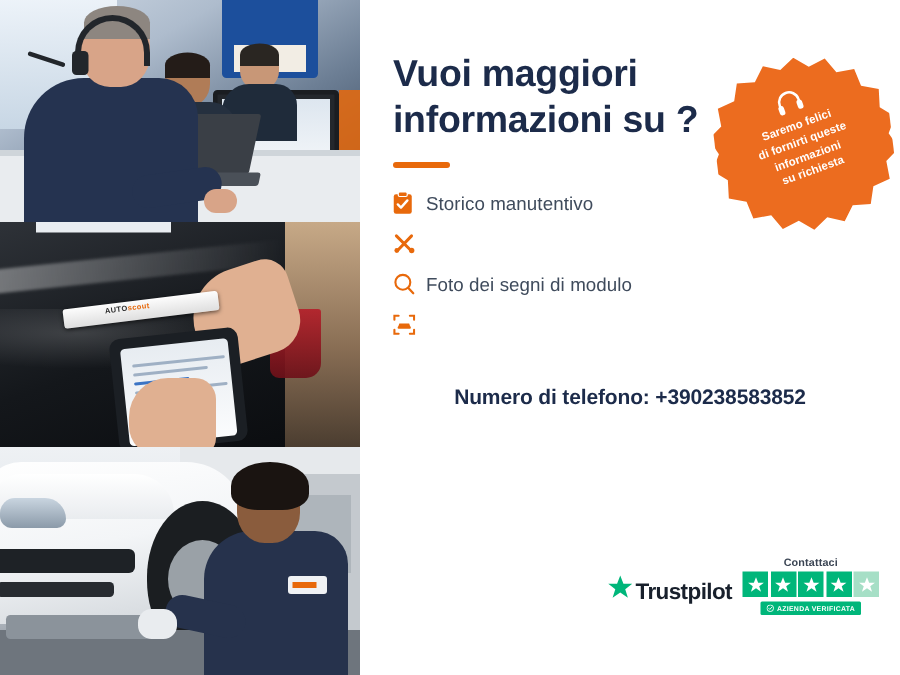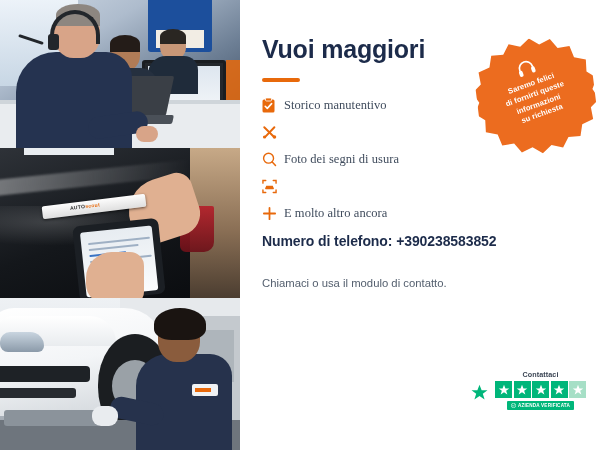--- a/index.html
+++ b/index.html
@@ -144,44 +144,45 @@
     max-width:210px;
   }
   .divider {
     width:38px;
     height:4px;
     background:#e8690b;
     border-radius:2px;
     margin:13px 0 10px 0;
   }
 
-  .feature-list { list-style:none; margin-top:4px;font-family:Liberation Serif, serif; }
+  .feature-list { list-style:none; margin-top:4px; }
   .feature-item {
     display:flex;
     align-items:center;
     height:27px;
     margin-bottom:0px;
   }
   .feature-icon {
     width:22px; flex:0 0 22px;
     display:flex; align-items:center; justify-content:flex-start;
     color:#e8690b;
   }
   .feature-label {
     font-size:12.5px;
     color:#3f4b5c;
     letter-spacing:.05px;
   }
 
   .phone-line {
-    margin-top:6px;
+    margin-top:26px;
     font-size:14px;
     font-weight:bold;
     color:#1c2b4a;
     letter-spacing:-.1px;
+    text-align:center;
   }
   .sub-line {
     margin-top:9px;
     font-size:11.3px;
     line-height:1.52;
     color:#55606f;
   }
 
   
   .badge-wrap {
@@ -332,20 +333,21 @@
       <div class="p3-glove"></div>
     </div>
   </div>
 
 </div>
 
 <div class="content">
 
   <h1 class="heading">
     <span>Vuoi maggiori</span><br>
+    <span>informazioni su ?</span>
   </h1>
 
   <div class="divider"></div>
 
   <ul class="feature-list">
 
     <li class="feature-item">
       <span class="feature-icon">
         <svg width="13" height="15" viewBox="0 0 13 15">
           <rect x="0.5" y="1.5" width="12" height="13" rx="1.5" fill="#e8690b"></rect>
@@ -369,60 +371,48 @@
       </span>
     </li>
 
     <li class="feature-item">
       <span class="feature-icon">
         <svg width="15" height="15" viewBox="0 0 16 16">
           <circle cx="7" cy="6.6" r="5.3" fill="none" stroke="#e8690b" stroke-width="1.5"></circle>
           <path d="M10.9 10.6 L14.4 14.4" stroke="#e8690b" stroke-width="1.6" stroke-linecap="round"></path>
         </svg>
       </span>
-      <span class="feature-label">Foto dei segni di usura</span>
+      <span class="feature-label">Foto dei segni di modulo</span>
     </li>
 
     <li class="feature-item">
       <span class="feature-icon">
         <svg width="15" height="15" viewBox="0 0 16 16">
           <g stroke="#e8690b" stroke-width="1.5" fill="none" stroke-linecap="round">
             <path d="M1 4.4 V1.6 H4"></path>
               <path d="M12 1.6 H15 V4.4"></path>
             <path d="M15 11.6 V14.4 H12"></path>
               <path d="M4 14.4 H1 V11.6"></path>
           </g>
           <path d="M3.6 9.6 L4.5 7.1 H11.5 L12.4 9.6 Z" fill="#e8690b"></path>
           <rect x="3.3" y="9.3" width="9.4" height="1.6" rx="0.7" fill="#e8690b"></rect>
         </svg>
       </span>
     </li>
 
-    <li class="feature-item">
-      <span class="feature-icon">
-        <svg width="15" height="15" viewBox="0 0 16 16">
-          <g stroke="#e8690b" stroke-width="1.9" stroke-linecap="round">
-            <path d="M8 2 V14"></path>
-              <path d="M2 8 H14"></path>
-          </g>
-        </svg>
-      </span>
-      <span class="feature-label">E molto altro ancora</span>
-    </li>
 
   </ul>
 
   <div class="phone-line">
     <span>Numero di telefono:</span>
     <span>+390238583852</span>
   </div>
 
   <div class="sub-line">
     <br>
-    <span>Chiamaci o usa il modulo di contatto.</span>
   </div>
 
   <div class="badge-wrap">
     <div class="badge-star"></div>
     <div class="badge-inner">
       <span class="badge-icon">
         <svg width="19" height="17" viewBox="0 0 20 18">
           <path d="M3 11 V9 a7 7 0 0 1 14 0 v2" fill="none" stroke="#fff" stroke-width="1.8" stroke-linecap="round"></path>
           <rect x="1.2" y="9.6" width="4" height="6.6" rx="1.9" fill="#fff"></rect>
           <rect x="14.8" y="9.6" width="4" height="6.6" rx="1.9" fill="#fff"></rect>
@@ -437,20 +427,21 @@
     </div>
   </div>
 
   <div class="trustpilot">
     <div class="tp-logo">
       <span>
         <svg width="17" height="17" viewBox="0 0 20 20">
           <path d="M10 0.8 L12.5 7.3 L19.4 7.3 L13.9 11.5 L16 18.2 L10 14.1 L4 18.2 L6.1 11.5 L0.6 7.3 L7.5 7.3 Z" fill="#00b67a"></path>
         </svg>
       </span>
+      <span class="tp-name">Trustpilot</span>
     </div>
 
     <div class="tp-right">
       <span class="tp-rating-word">Contattaci</span>
 
       <div class="tp-stars">
         <span class="tp-star">
           <svg width="12" height="12" viewBox="0 0 20 20">
               <path d="M10 1.4 L12.4 7.4 L18.8 7.4 L13.6 11.3 L15.6 17.4 L10 13.7 L4.4 17.4 L6.4 11.3 L1.2 7.4 L7.6 7.4 Z" fill="#fff"></path>
             </svg>

